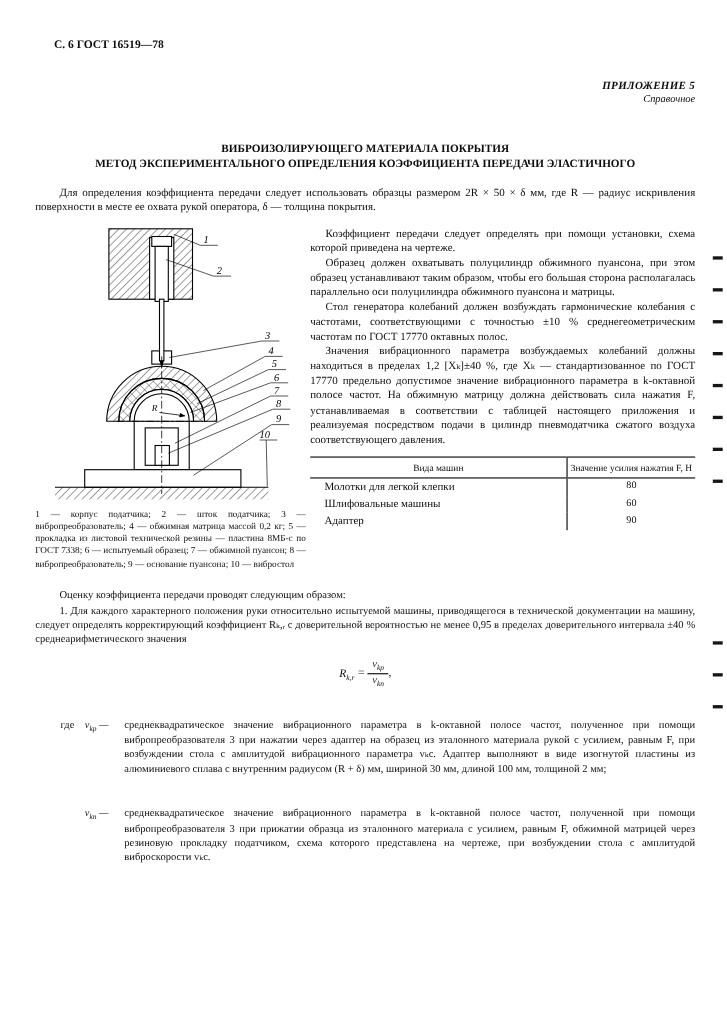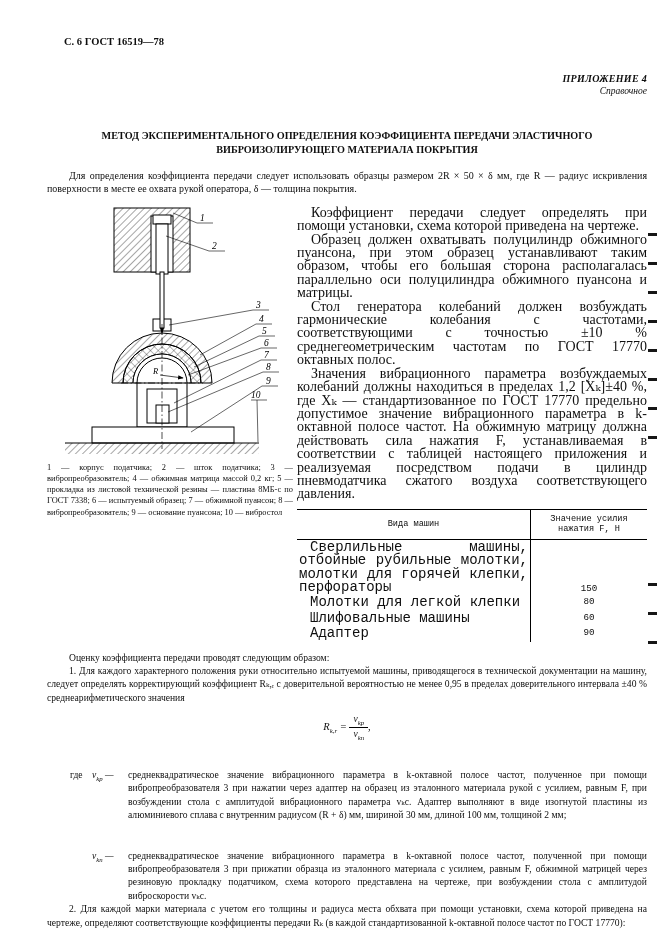--- a/index.html
+++ b/index.html
@@ -1,44 +1,44 @@
 <!DOCTYPE html>
 <html><head>
 <meta charset="utf-8">
 <style>
   html,body { margin:0; padding:0; background:#ffffff; }
   .page {
     position:relative; width:661px; height:936px; background:#fff;
     font-family:"Liberation Serif","DejaVu Serif",serif; color:#0e0e0e;
     overflow:hidden;
   }
-  .inner { position:absolute; left:47px; top:36px; width:600px; }
+  .inner { position:absolute; left:32px; top:36px; width:600px; }
 
   .doc-header { font-weight:bold; font-size:10.5px; margin-left:17px; }
 
   .annex { text-align:right; margin-top:26px; line-height:12px; }
   .annex-title { font-style:italic; font-weight:bold; font-size:10px; letter-spacing:.3px; }
   .annex-sub { font-style:italic; font-size:9.5px; }
 
   .title { text-align:center; font-weight:bold; font-size:10.2px; line-height:13.5px; margin-top:32px; }
 
   .intro { margin-top:13px; font-size:10px; line-height:13.4px; text-align:justify; text-indent:22px; }
 
   .columns { display:flex; margin-top:3px; }
   .col-left { width:250px; flex:none; }
   .col-right { width:350px; flex:none; }
 
   .fig-svg { display:block; margin-left:14px; }
   .callout { font-style:italic; font-size:9.5px; fill:#000; font-family:"Liberation Serif","DejaVu Serif",serif; }
   .rlab { font-style:italic; font-size:8.5px; fill:#000; font-family:"Liberation Serif","DejaVu Serif",serif; }
   .fig-caption { margin-top:4px; width:246px; font-size:8.4px; line-height:11.2px; text-align:justify; }
 
-  .col-right p { margin:0; font-size:14px; line-height:13.4px; text-align:justify; text-indent:14px; }
-
-  .tbl { margin-top:8px; width:100%; border-collapse:collapse; border-top:1.5px solid #000;font-family:Liberation Mono, monospace; }
+  .col-right p { margin:0; font-size:10px; line-height:13.4px; text-align:justify; text-indent:14px; }
+
+  .tbl { margin-top:8px; width:100%; border-collapse:collapse; border-top:1.5px solid #000; }
   .tbl th { font-weight:normal; font-size:8.6px; line-height:10.5px; text-align:center;
             padding:4px 2px; border-bottom:1.3px solid #000; }
   .tbl .val { border-left:1.5px solid #000; width:112px; }
   .tbl td { font-size:9.2px; line-height:11.6px; padding:1px 2px; vertical-align:top; }
   .tbl td.name { text-align:justify; }
   .tbl td.name .ind { text-indent:11px; margin:0; }
   .tbl td.c { text-align:center; }
   .tbl tr.multirow td.c { vertical-align:bottom; padding-bottom:1px; }
 
   .body-sec { margin-top:9px; }
@@ -59,27 +59,27 @@
 </style>
 </head>
 <body>
 
 <div class="page">
   <div class="inner">
 
     <div class="doc-header">С. 6 ГОСТ 16519—78</div>
 
     <div class="annex">
-      <div class="annex-title">ПРИЛОЖЕНИЕ 4</div>
+      <div class="annex-title">ПРИЛОЖЕНИЕ 5</div>
       <div class="annex-sub">Справочное</div>
     </div>
 
     <div class="title">
+      <div>ВИБРОИЗОЛИРУЮЩЕГО МАТЕРИАЛА ПОКРЫТИЯ</div>
       <div>МЕТОД ЭКСПЕРИМЕНТАЛЬНОГО ОПРЕДЕЛЕНИЯ КОЭФФИЦИЕНТА ПЕРЕДАЧИ ЭЛАСТИЧНОГО</div>
-      <div>ВИБРОИЗОЛИРУЮЩЕГО МАТЕРИАЛА ПОКРЫТИЯ</div>
     </div>
 
     <p class="intro">Для определения коэффициента передачи следует использовать образцы размером 2R × 50 × δ мм, где R — радиус искривления поверхности в месте ее охвата рукой оператора, δ — толщина покрытия.</p>
 
     <div class="columns">
       <div class="col-left">
 
         <svg class="fig-svg" width="228" height="252" viewBox="0 0 228 252">
           <defs>
             <pattern id="hatchP" patternUnits="userSpaceOnUse" width="5" height="5" patternTransform="rotate(45)">
@@ -154,26 +154,20 @@
         <p>Значения вибрационного параметра возбуждаемых колебаний должны находиться в пределах 1,2 [Xₖ]±40 %, где Xₖ — стандартизованное по ГОСТ 17770 предельно допустимое значение вибрационного параметра в k-октавной полосе частот. На обжимную матрицу должна действовать сила нажатия F, устанавливаемая в соответствии с таблицей настоящего приложения и реализуемая посредством подачи в цилиндр пневмодатчика сжатого воздуха соответствующего давления.</p>
 
         <table class="tbl">
           <thead>
             <tr>
               <th>Вида машин</th>
               <th class="val">Значение усилия нажатия F, Н</th>
             </tr>
           </thead>
           <tbody>
-            <tr class="multirow">
-              <td class="name">
-                  <p class="ind">Сверлильные машины, отбойные рубильные молотки, молотки для горячей клепки, перфораторы</p>
-                </td>
-              <td class="val c">150</td>
-            </tr>
             <tr>
               <td class="name">
                   <p class="ind">Молотки для легкой клепки</p>
                 </td>
               <td class="val c">80</td>
             </tr>
             <tr>
               <td class="name">
                   <p class="ind">Шлифовальные машины</p>
                 </td>
@@ -207,21 +201,20 @@
         <span class="def-lead">где</span>
         <span class="def-term"><span>v</span><sub>kp</sub> <span>—</span></span>
         <span class="def-body">среднеквадратическое значение вибрационного параметра в k-октавной полосе частот, полученное при помощи вибропреобразователя 3 при нажатии через адаптер на образец из эталонного материала рукой с усилием, равным F, при возбуждении стола с амплитудой вибрационного параметра vₖc. Адаптер выполняют в виде изогнутой пластины из алюминиевого сплава с внутренним радиусом (R + δ) мм, шириной 30 мм, длиной 100 мм, толщиной 2 мм;</span>
       </div>
       <div class="def-row">
         <span class="def-lead"></span>
         <span class="def-term"><span>v</span><sub>kn</sub> <span>—</span></span>
         <span class="def-body">среднеквадратическое значение вибрационного параметра в k-октавной полосе частот, полученной при помощи вибропреобразователя 3 при прижатии образца из эталонного материала с усилием, равным F, обжимной матрицей через резиновую прокладку податчиком, схема которого представлена на чертеже, при возбуждении стола с амплитудой виброскорости vₖc.</span>
       </div>
 
-      <p>2. Для каждой марки материала с учетом его толщины и радиуса места обхвата при помощи установки, схема которой приведена на чертеже, определяют соответствующие коэффициенты передачи Rₖ (в каждой стандартизованной k-октавной полосе частот по ГОСТ 17770):</p>
     </div>
   </div>
 
   <div class="scan-mark" style="top:233px"></div>
   <div class="scan-mark" style="top:262px"></div>
   <div class="scan-mark" style="top:291px"></div>
   <div class="scan-mark" style="top:320px"></div>
   <div class="scan-mark" style="top:349px"></div>
   <div class="scan-mark" style="top:378px"></div>
   <div class="scan-mark" style="top:407px"></div>

